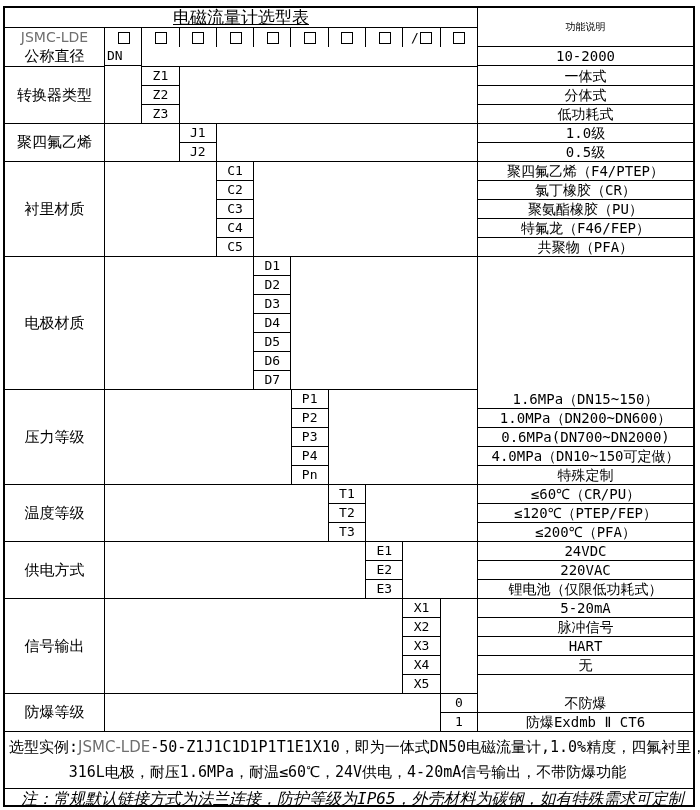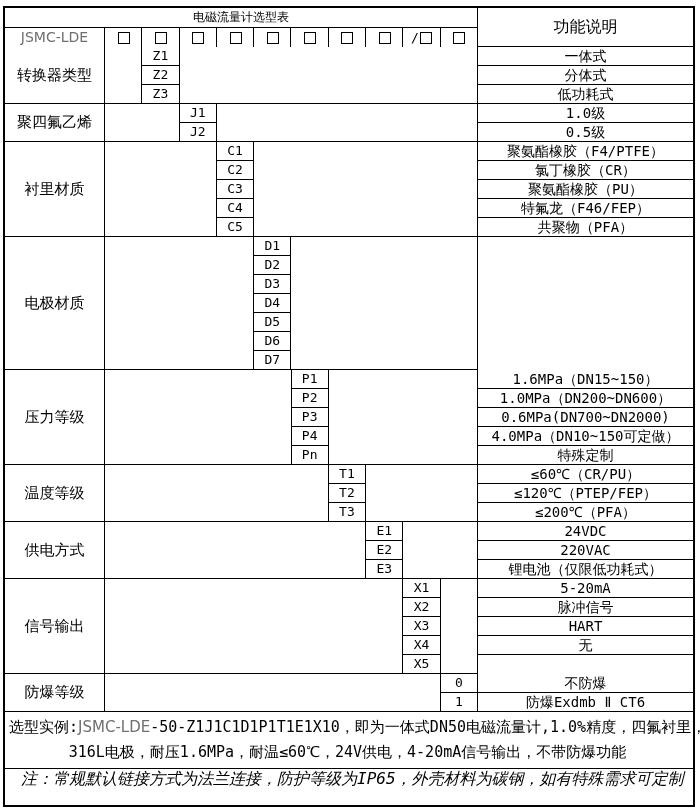--- a/index.html
+++ b/index.html
@@ -6,32 +6,32 @@
   .page{position:relative;width:700px;height:810px;background:#ffffff;
         font-family:"DejaVu Sans Mono","Liberation Mono",monospace;color:#000;}
   .tbl{position:absolute;left:3px;top:6px;width:692px;height:801px;
        border:2px solid #000;box-sizing:border-box;background:#fff;
        display:flex;flex-direction:column;}
   
   .header{display:flex;height:39px;flex:0 0 auto;}
   .h-left{width:473px;border-right:1px solid #000;box-sizing:border-box;flex:0 0 auto;
           display:flex;flex-direction:column;}
   .h-title{height:20px;border-bottom:1px solid #000;box-sizing:border-box;
-           text-align:center;line-height:19px;font-size:12px;}
+           text-align:center;line-height:19px;font-size:17px;text-decoration:underline;}
   .h-model{height:19px;display:flex;box-sizing:border-box;}
   .m-label{width:100px;border-right:1px solid #000;box-sizing:border-box;text-align:center;
            line-height:18px;font-size:14px;color:#6f6f6f;
            font-family:"DejaVu Sans","Liberation Sans",sans-serif;flex:0 0 auto;}
   .m-cell{width:37.3px;border-right:1px solid #000;box-sizing:border-box;flex:0 0 auto;
           display:flex;align-items:center;justify-content:center;font-size:13px;line-height:18px;}
   .m-cell:last-child{flex:1 1 auto;border-right:none;}
   .box{display:inline-block;width:12px;height:12px;border:1px solid #000;box-sizing:border-box;}
   .pfx{margin-right:1px;}
   .h-right{flex:1 1 auto;border-bottom:1px solid #000;box-sizing:border-box;
-           display:flex;align-items:center;justify-content:center;font-size:16px;}
+           display:flex;align-items:center;justify-content:center;font-size:10px;}
   
   .section{display:flex;flex:0 0 auto;}
   .col{box-sizing:border-box;}
   .label{width:100px;border-right:1px solid #000;border-bottom:1px solid #000;flex:0 0 auto;
          display:flex;align-items:center;justify-content:center;font-size:15px;}
   .fill{border-right:1px solid #000;border-bottom:1px solid #000;flex:0 0 auto;}
   .codes{width:37.3px;border-right:1px solid #000;flex:0 0 auto;display:flex;flex-direction:column;}
   .descs{flex:1 1 auto;display:flex;flex-direction:column;}
   .cell{height:19px;box-sizing:border-box;border-bottom:1px solid #000;
         text-align:center;line-height:18px;font-size:14px;white-space:nowrap;overflow:visible;}
@@ -97,20 +97,30 @@
             </div>
         <div class="m-cell">
               <span class="pfx"></span>
               <span class="box"></span>
             </div>
       </div>
     </div>
     <div class="h-right">功能说明</div>
   </div>
 
+  <div class="section">
+    <div class="col label">公称直径</div>
+    <div class="col codes">
+          <div class="cell code left">DN</div>
+        </div>
+    <div class="col fill w9"></div>
+    <div class="col descs">
+          <div class="cell desc">10-2000</div>
+        </div>
+  </div>
 
   <div class="section">
     <div class="col label">转换器类型</div>
     <div class="col fill w1"></div>
     <div class="col codes">
       <div class="cell code">Z1</div>
       <div class="cell code">Z2</div>
       <div class="cell code">Z3</div>
     </div>
     <div class="col fill w8"></div>
@@ -140,21 +150,21 @@
     <div class="col fill w3"></div>
     <div class="col codes">
       <div class="cell code">C1</div>
       <div class="cell code">C2</div>
       <div class="cell code">C3</div>
       <div class="cell code">C4</div>
       <div class="cell code">C5</div>
     </div>
     <div class="col fill w6"></div>
     <div class="col descs">
-      <div class="cell desc">聚氨酯橡胶（F4/PTFE）</div>
+      <div class="cell desc">聚四氟乙烯（F4/PTEP）</div>
       <div class="cell desc">氯丁橡胶（CR）</div>
       <div class="cell desc">聚氨酯橡胶（PU）</div>
       <div class="cell desc">特氟龙（F46/FEP）</div>
       <div class="cell desc">共聚物（PFA）</div>
     </div>
   </div>
 
   <div class="section">
     <div class="col label">电极材质</div>
     <div class="col fill w4"></div>

